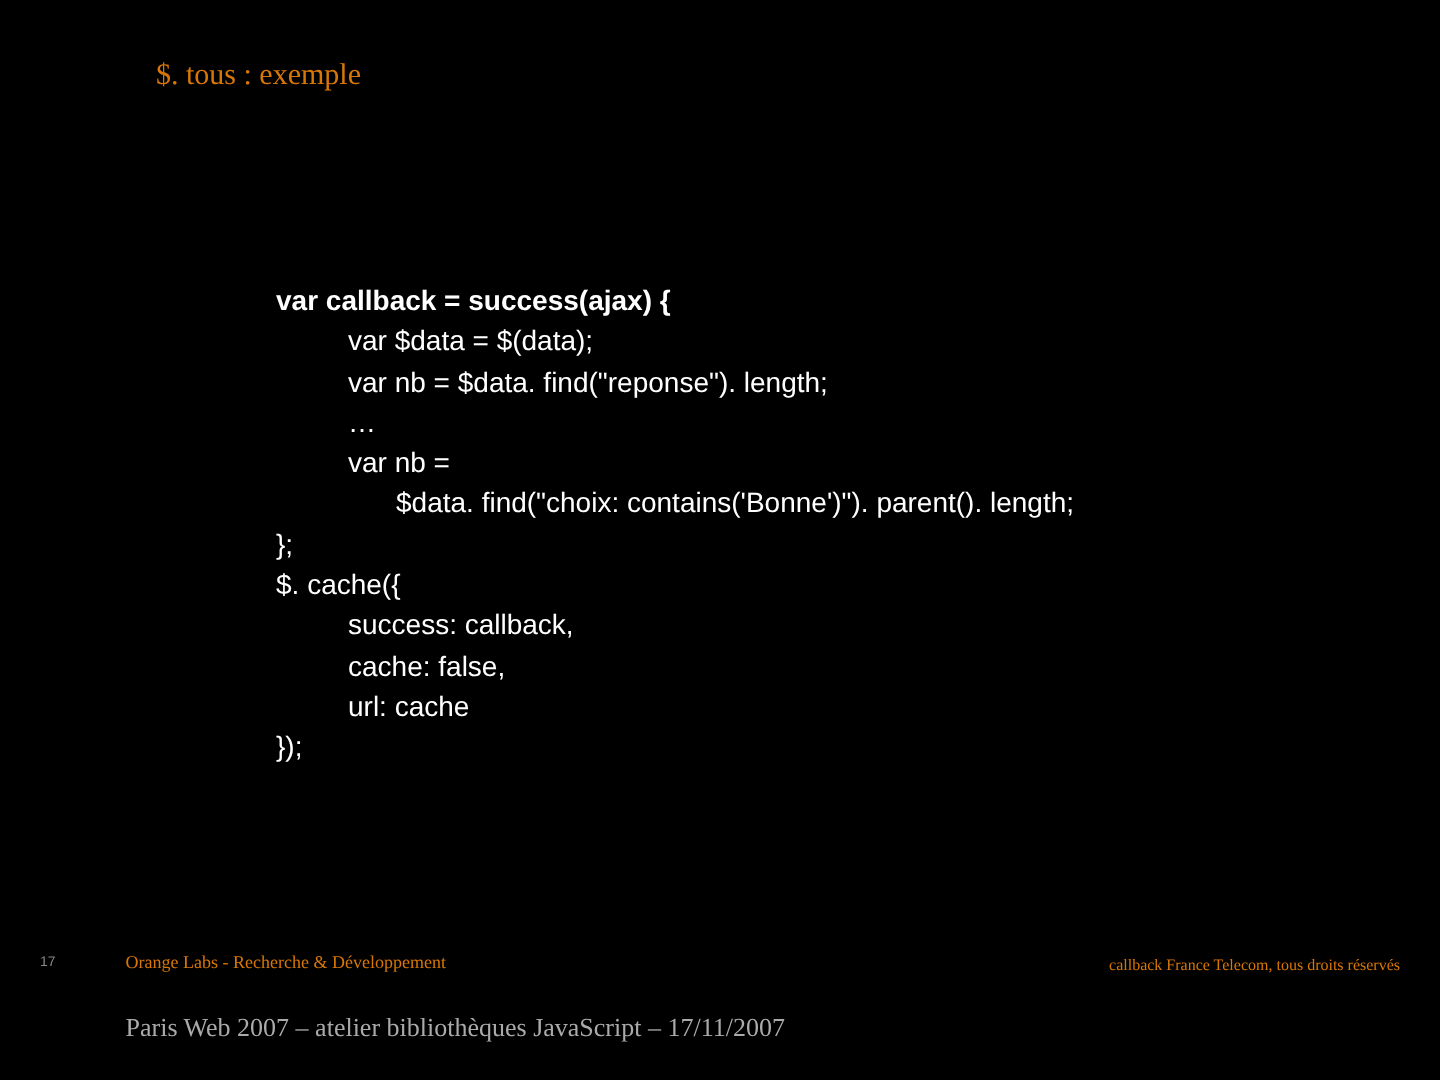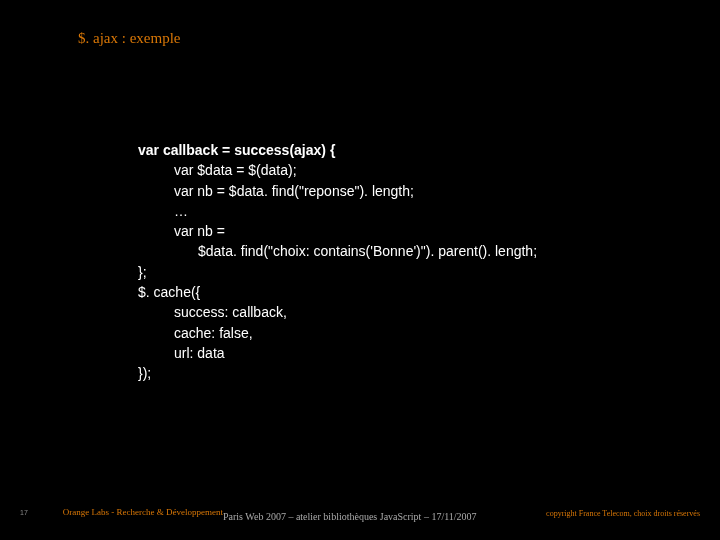--- a/index.html
+++ b/index.html
@@ -56,63 +56,63 @@
       font-size: 7px;
       margin-right: 35px;
       margin-top: 2px;
     }
     .footer-left {
       display: flex;
       align-items: flex-start;
     }
     .footer-text-block {
       display: flex;
-      flex-direction: row;
+      flex-direction: column;
     }
     .footer-line1 {
       color: #d97706;
       font-size: 9px;
       font-family: Georgia, serif;
     }
     .footer-line2 {
       color: #aaa;
-      font-size: 10px;
+      font-size: 13px;
       font-family: Georgia, serif;
-      margin-top: 4px;
+      margin-top: 20px;
     }
     .footer-right {
       color: #d97706;
       font-size: 8px;
       font-family: Georgia, serif;
       margin-top: 2px;
     }
   </style>
 </head>
 <body>
 
-<div class="title">$. ajax : exemple</div>
+<div class="title">$. tous : exemple</div>
 
 <div class="code-block">
   <div><span class="bold">var callback = </span><span class="bold">success</span><span class="bold">(ajax) {</span></div>
   <div class="indent1">var $data = $(data);</div>
   <div class="indent1">var nb = $data. find("reponse"). length;</div>
   <div class="indent1">…</div>
   <div class="indent1">var nb =</div>
   <div class="indent2">$data. find("choix: contains('Bonne')"). parent(). length;</div>
   <div>};</div>
   <div></div>
   <div>$. cache({</div>
   <div class="indent1">success: callback,</div>
   <div class="indent1">cache: false,</div>
-  <div class="indent1">url: data</div>
+  <div class="indent1">url: cache</div>
   <div>});</div>
 </div>
 
 <div class="footer">
   <div class="footer-left">
     <div class="page-num">17</div>
     <div class="footer-text-block">
       <div class="footer-line1">Orange Labs - Recherche &amp; Développement</div>
       <div class="footer-line2">Paris Web 2007 – atelier bibliothèques JavaScript – 17/11/2007</div>
     </div>
   </div>
-  <div class="footer-right">copyright France Telecom, choix droits réservés</div>
+  <div class="footer-right">callback France Telecom, tous droits réservés</div>
 </div>
 
 </body></html>

